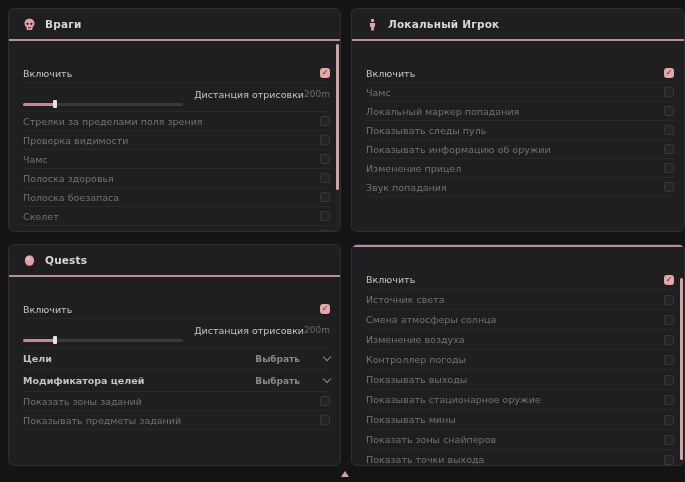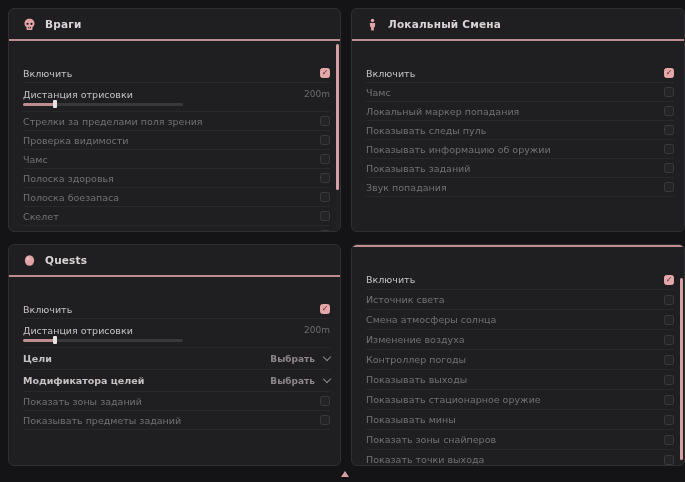--- a/index.html
+++ b/index.html
@@ -39,40 +39,40 @@
   .panel-underline{height:2px;background:#bd8d90;flex:none;}
   .panel-body{flex:1;padding:0 10px 0 14px;overflow:hidden;margin-top:23px;}
   .row{
     height:18px;
     display:flex;align-items:center;justify-content:space-between;
     border-bottom:1px solid #28282b;
   }
   .panel.rows-19 .row{height:19px;}
   .row.slider-row{height:28px;flex-direction:column;align-items:stretch;justify-content:center;gap:3px;}
   .row.dropdown-row{height:21px;font-weight:bold;}
-  .slider-top{display:flex;align-items:center;justify-content:space-between;}
+  .slider-top{display:flex;align-items:center;justify-content:flex-end;}
   .lbl{font-size:9.5px;color:#747072;white-space:nowrap;}
   .lbl.bright{color:#c6c2c2;}
   .val{font-size:9px;color:#6e6a6c;}
   .cb{
     width:10px;height:10px;flex:none;
     background:#242427;border:1px solid #3a3a3e;border-radius:2.5px;
     display:inline-flex;align-items:center;justify-content:center;
     box-sizing:border-box;
   }
   .cb.checked{
     background:#e5a7a7;border-color:#e5a7a7;
     color:#452f31;font-size:8px;font-weight:bold;line-height:1;
   }
   .slider-track{
     position:relative;width:160px;height:3px;background:#39393d;border-radius:2px;
   }
   .slider-fill{position:absolute;left:0;top:0;bottom:0;background:#bd8d90;border-radius:2px;}
   .slider-thumb{position:absolute;top:-2.5px;width:4px;height:8px;background:#e8e2e2;border-radius:1px;}
-  .dd{display:inline-flex;align-items:center;gap:9px;text-align:center;}
+  .dd{display:inline-flex;align-items:center;gap:24px;text-align:center;}
   .dd-val{font-size:9px;color:#8d8789;}
   .chev{
     width:5px;height:5px;margin-top:-3px;
     border-right:1.4px solid #8d8789;border-bottom:1.4px solid #8d8789;
     transform:rotate(45deg);
   }
   .panel-scrollbar{
     position:absolute;right:1px;top:33px;bottom:3px;width:3px;
     background:#232326;border-radius:2px;
   }
@@ -158,21 +158,21 @@
   </section>
 
   <section class="panel">
     <header class="panel-header">
       <span class="panel-icon">
           <svg viewBox="0 0 24 24">
             <circle cx="12" cy="4.6" r="3.2" fill="#e2a3a6"></circle>
             <path d="M8.4 9.2h7.2c.9 0 1.5.8 1.4 1.7l-.8 6.1h-1.6V22c0 .6-.4 1-1 1h-3.2c-.6 0-1-.4-1-1v-5h-1.6l-.8-6.1c-.1-.9.5-1.7 1.4-1.7z" fill="#e2a3a6"></path>
           </svg>
         </span>
-      <span class="panel-title">Локальный Смена</span>
+      <span class="panel-title">Локальный Игрок</span>
     </header>
     <div class="panel-underline"></div>
     <div class="panel-body">
         <div class="row">
           <span class="lbl bright">Включить</span>
           <span class="cb checked">✓</span>
         </div>
         <div class="row">
           <span class="lbl">Чамс</span>
           <span class="cb"></span>
@@ -183,21 +183,21 @@
         </div>
         <div class="row">
           <span class="lbl">Показывать следы пуль</span>
           <span class="cb"></span>
         </div>
         <div class="row">
           <span class="lbl">Показывать информацию об оружии</span>
           <span class="cb"></span>
         </div>
         <div class="row">
-          <span class="lbl">Показывать заданий</span>
+          <span class="lbl">Изменение прицел</span>
           <span class="cb"></span>
         </div>
         <div class="row">
           <span class="lbl">Звук попадания</span>
           <span class="cb"></span>
         </div>
       </div>
 
   </section>
 

